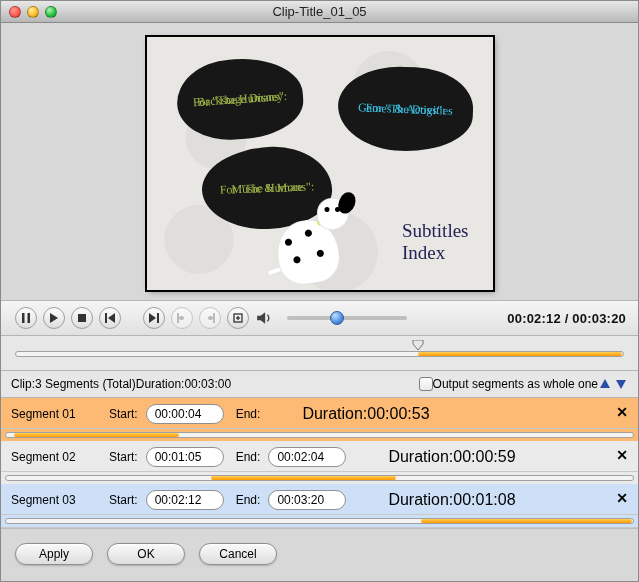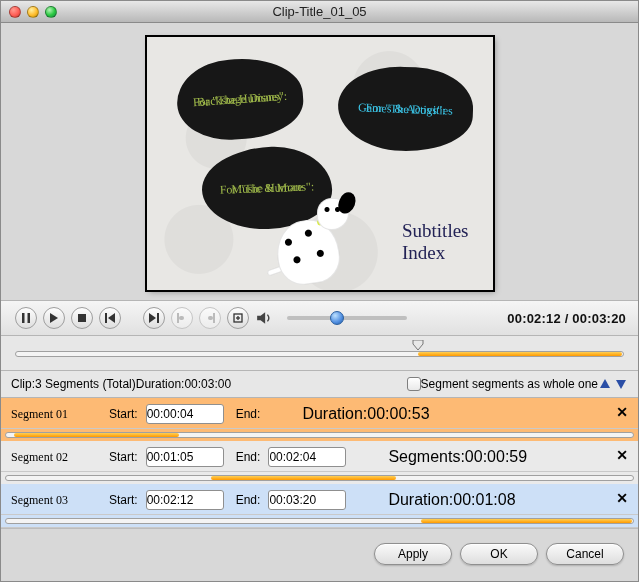--- a/index.html
+++ b/index.html
@@ -105,30 +105,30 @@
   .info-row .spacer { flex:1; }
   .cb { width:14px; height:14px; border:1px solid #7f7f7f; border-radius:3px; background:linear-gradient(#fff,#e9e9e9); }
   .cb-label { font-size:12px; }
   .arrows { margin-left:auto; display:flex; gap:2px; }
   .arrow-btn { width:14px; height:14px; display:flex; align-items:center; justify-content:center; }
 
   .segments { }
   .seg { display:flex; align-items:center; gap:12px; padding:6px 10px 4px; border-bottom:1px solid #c9c9c9; position:relative; }
   .seg.alt { background:#eaeaea; }
   .seg.sel { background:#cde0f7; }
-  .seg .lbl { width:86px; font-size:12px;font-family:Liberation Serif, serif; }
+  .seg .lbl { width:86px; font-size:12px; }
   .seg .fld { display:flex; align-items:center; gap:8px; font-size:12px; }
   .seg .dur { margin-left:30px; font-size:16px; }
   .seg .del { position:absolute; right:10px; top:6px; font-size:14px; font-weight:700; cursor:pointer; }
-  .inp { width:78px; height:20px; border:1px solid #8f8f8f; background:#fff; border-radius:3px; padding:0 0; font-family:inherit; font-size:12px; }
+  .inp { width:78px; height:20px; border:1px solid #8f8f8f; background:#fff; border-radius:10px; padding:0 8px; font-family:inherit; font-size:12px; }
   .mini .track .rail { top:3px; height:6px; }
   .mini .track { height:12px; }
   .mini .track .fill { top:4px; }
 
-  .footer { margin-top:auto; padding:14px 14px 16px; display:flex; justify-content:flex-end; gap:8px; background:#d8d8d8; border-top:1px solid #bcbcbc; }
+  .footer { margin-top:auto; padding:14px 14px 16px; display:flex; gap:14px; background:#d8d8d8; border-top:1px solid #bcbcbc; }
   .btn { min-width:78px; height:22px; border-radius:11px; background:linear-gradient(#fafafa,#dedede);
     border:1px solid #8f8f8f; font-size:12px; display:flex; align-items:center; justify-content:center; padding:0 16px; box-shadow:0 1px 0 rgba(255,255,255,.8) inset, 0 1px 2px rgba(0,0,0,.2); cursor:pointer; }
 </style>
 </head>
 <body>
 
 <div class="window">
 
   <div class="titlebar">
     <div class="traffic">
@@ -249,21 +249,21 @@
           </svg>
       </div>
     </div>
   </div>
 
   <div class="info-row">
     <span>Clip:3 Segments (Total)</span>
     <span>Duration:00:03:00</span>
     <span class="spacer"></span>
     <span class="cb"></span>
-    <span class="cb-label">Segment segments as whole one</span>
+    <span class="cb-label">Output segments as whole one</span>
     <span class="arrows">
       <span class="arrow-btn">
           <svg width="12" height="12">
             <polygon points="6,1 11,10 1,10" fill="#2a4ea6"></polygon>
           </svg>
         </span>
       <span class="arrow-btn">
           <svg width="12" height="12">
             <polygon points="1,2 11,2 6,11" fill="#2a4ea6"></polygon>
           </svg>
@@ -295,21 +295,21 @@
     <div class="seg alt">
       <span class="lbl">Segment 02</span>
       <span class="fld">
           <span>Start:</span>
         <input class="inp" value="00:01:05" style="">
         </span>
       <span class="fld">
           <span>End:</span>
         <input class="inp" value="00:02:04" style="">
         </span>
-      <span class="dur">Segments:00:00:59</span>
+      <span class="dur">Duration:00:00:59</span>
       <span class="del">✕</span>
     </div>
     <div class="mini alt" style="background:#eaeaea;">
       <div class="track">
           <div class="rail"></div>
           <div class="fill" style="left:33%; width:29%"></div>
         </div>
     </div>
 
     <div class="seg sel">

